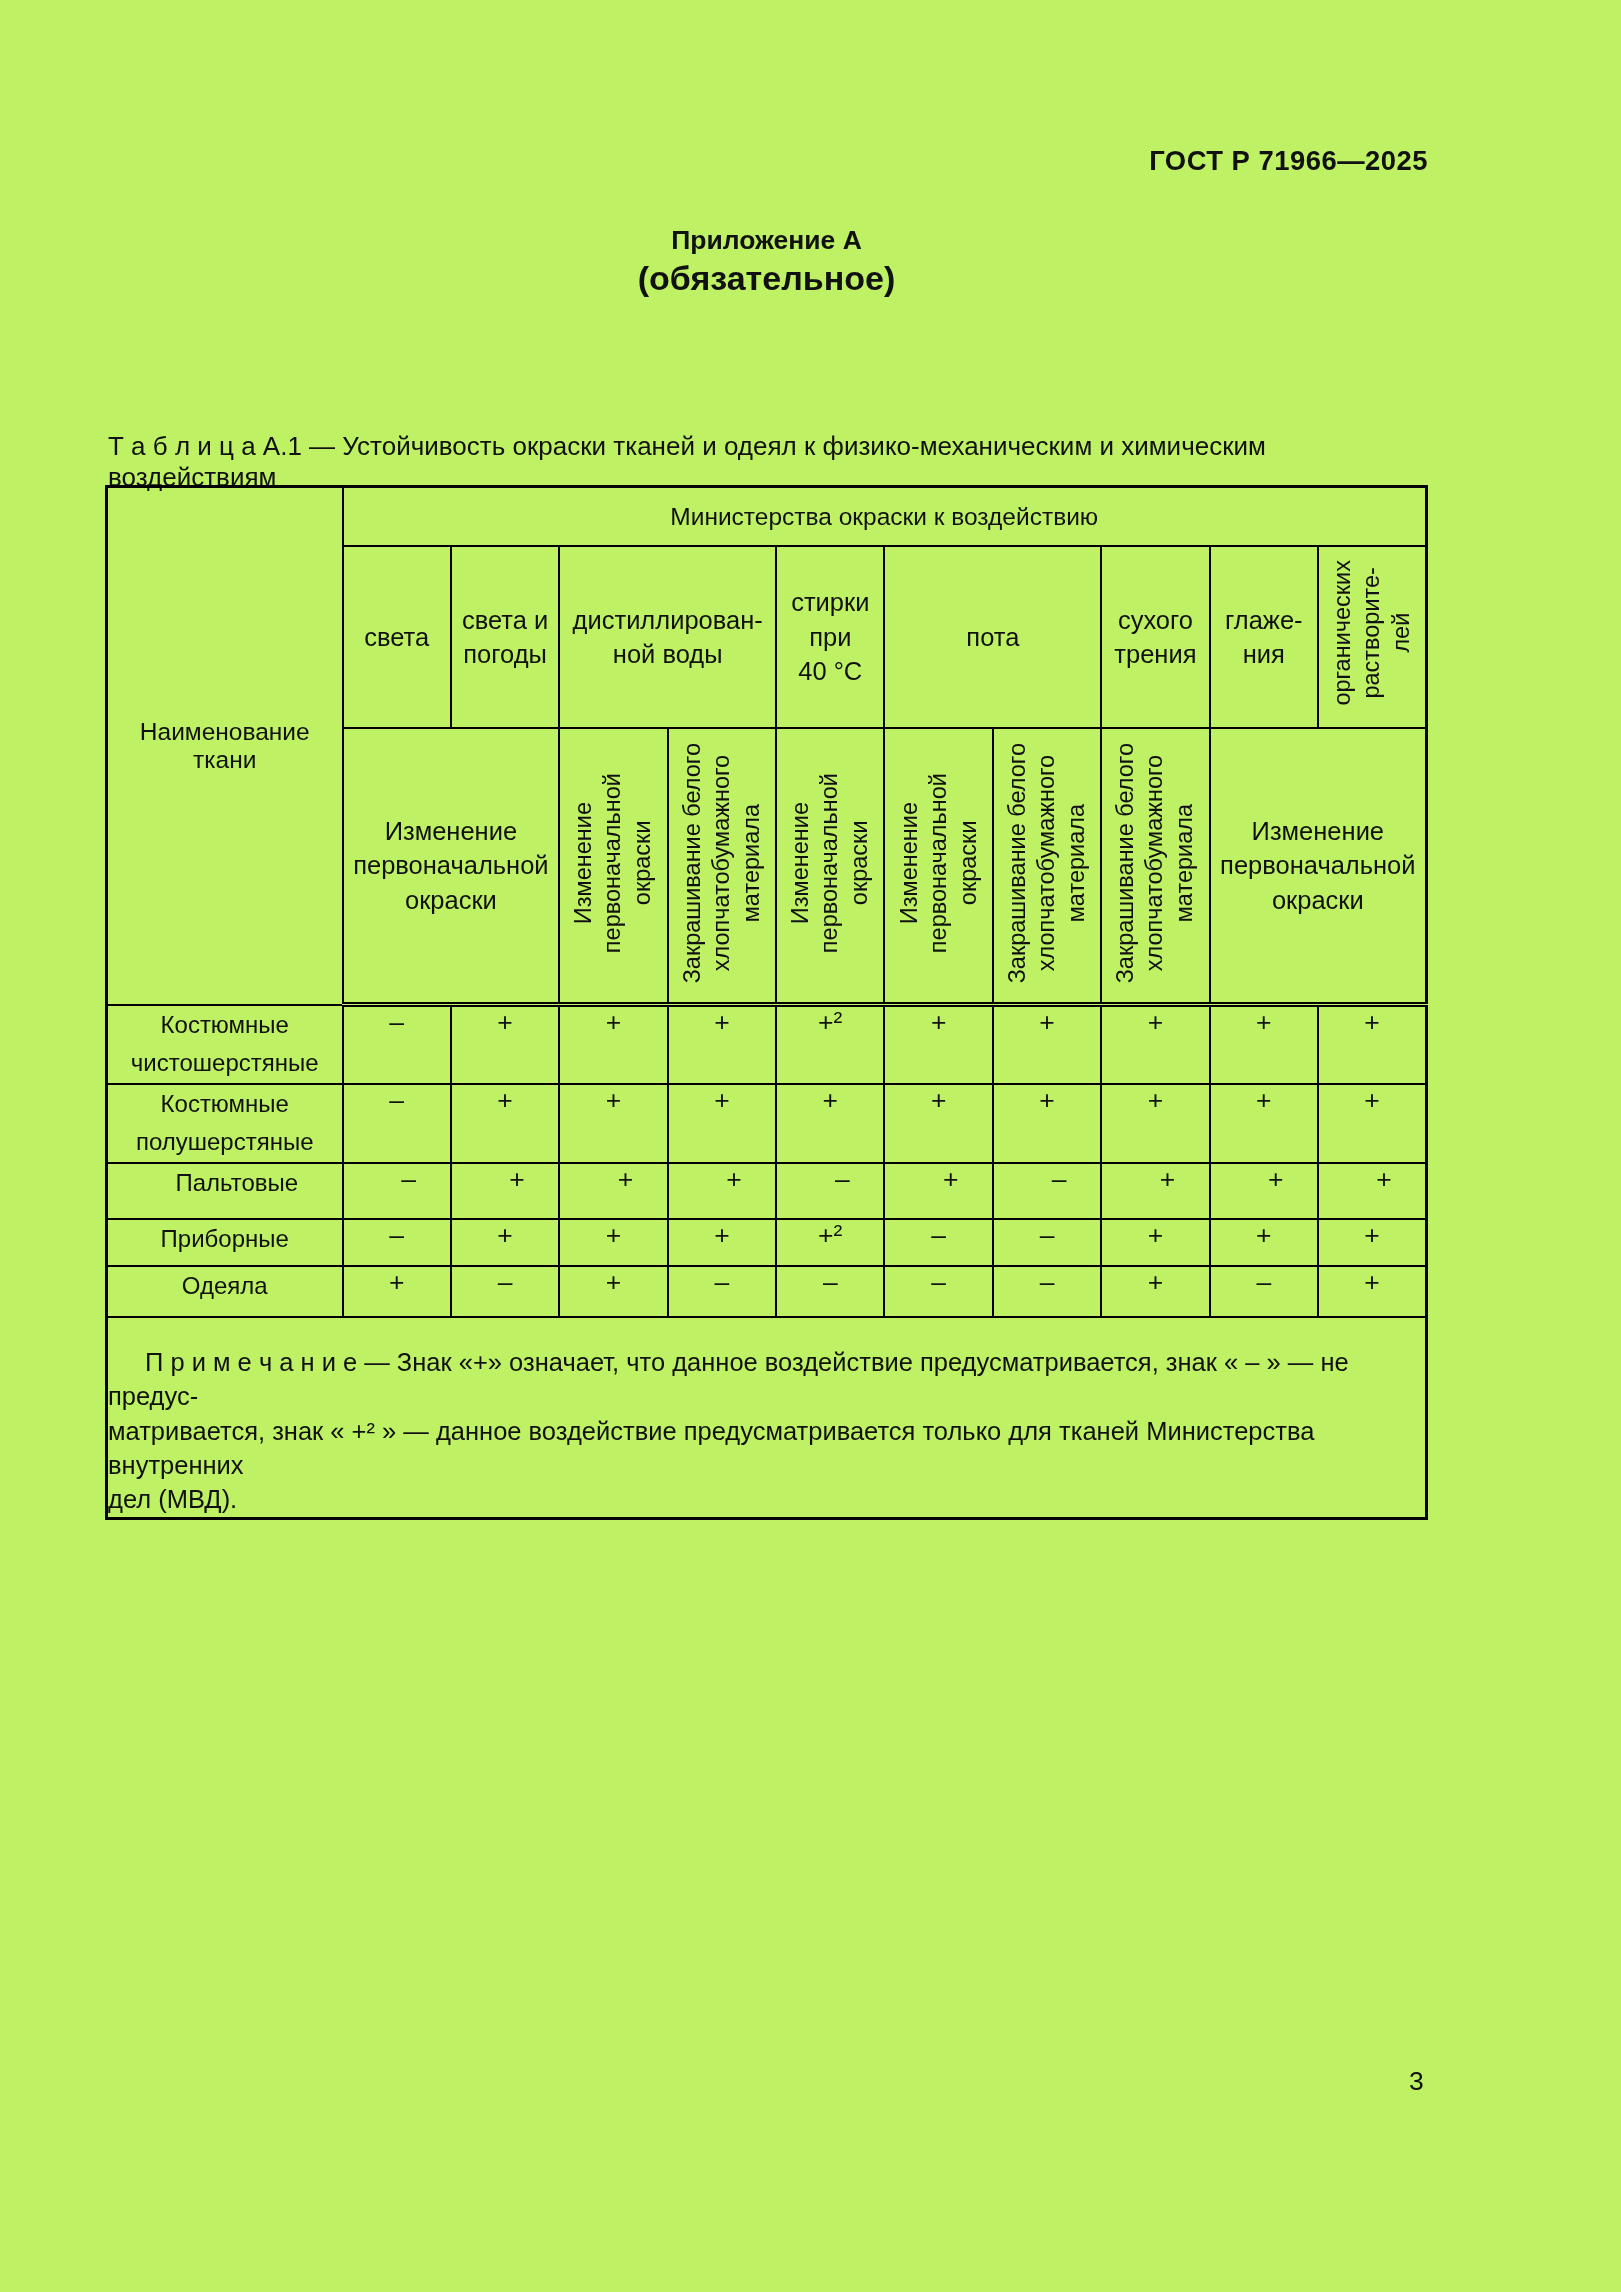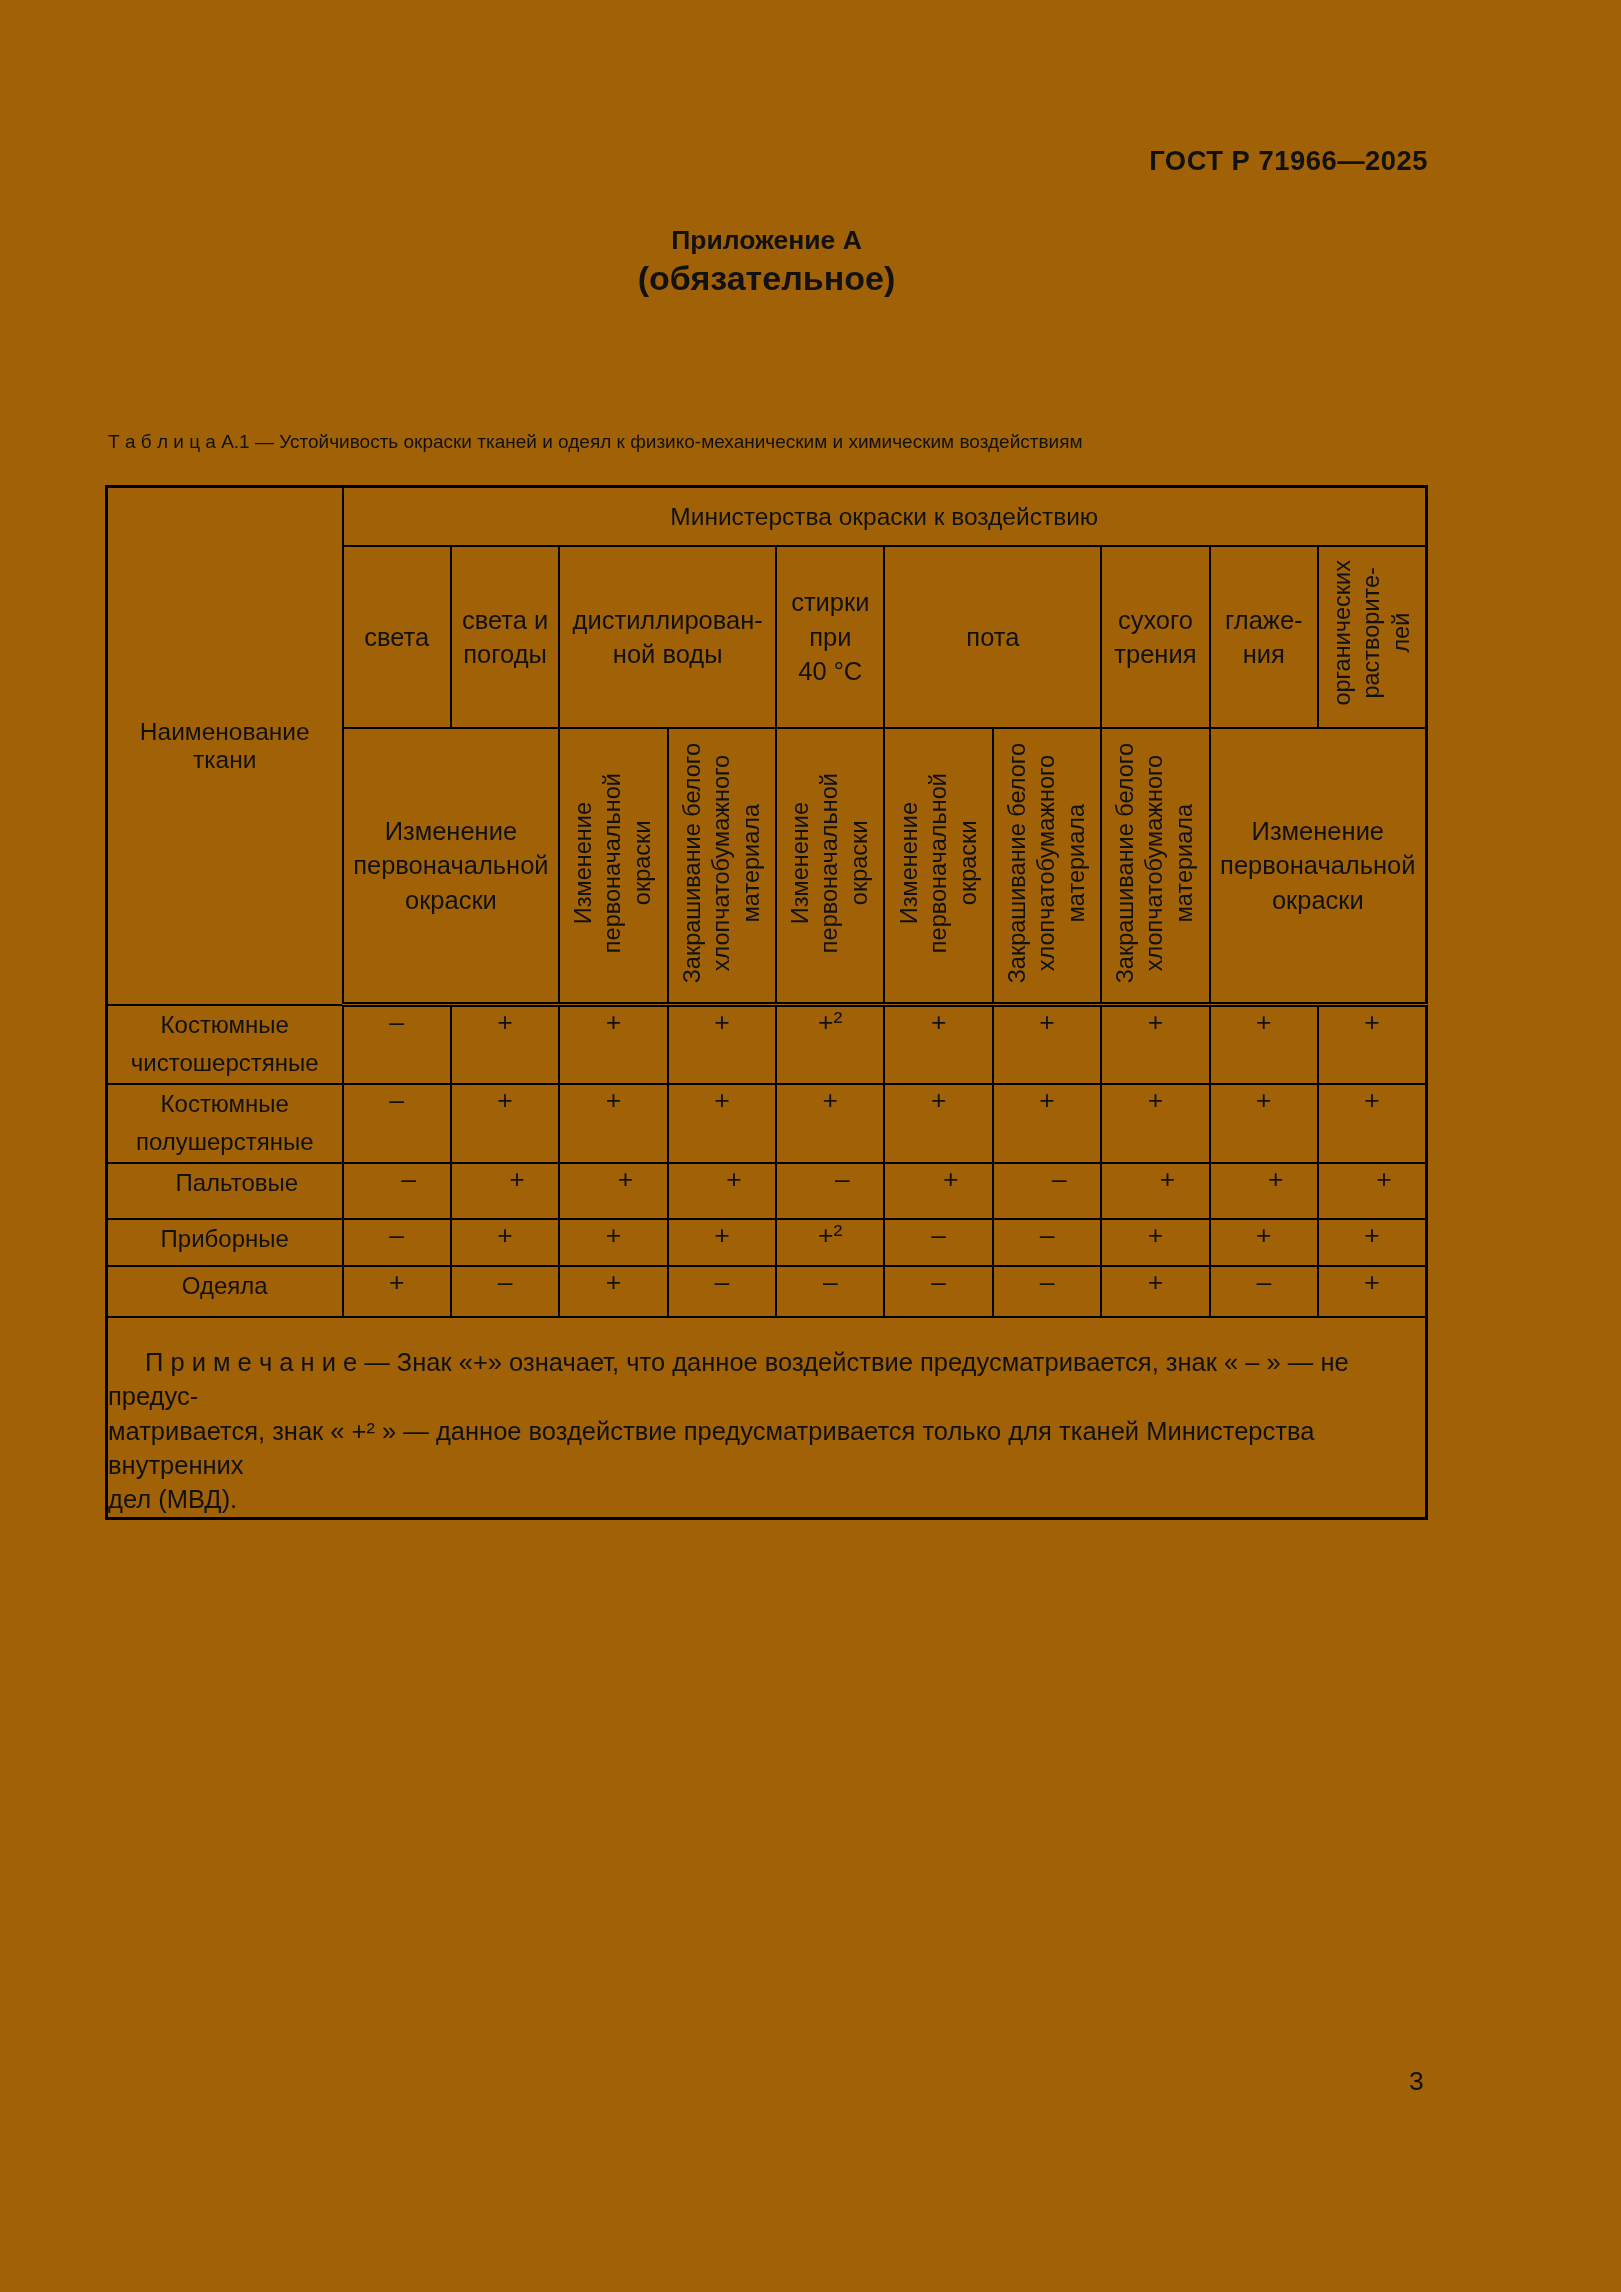--- a/index.html
+++ b/index.html
@@ -3,42 +3,42 @@
 <meta charset="utf-8">
 <style>
   html,body{margin:0;padding:0;}
   body{
     width:1621px;height:2293px;
     background:#ffffff;
     font-family:"Liberation Sans","DejaVu Sans",sans-serif;
     color:#111;
     position:relative;
   }
-  .page{position:absolute;inset:0;background:#a16207;}
+  .page{position:absolute;inset:0;background:#bef264;}
   .pre{white-space:pre-line;}
 
   .doc-number{
     position:absolute;top:145px;right:193px;
     font-size:27.4px;font-weight:bold;letter-spacing:0.5px;
   }
   .appendix-label{
     position:absolute;top:225px;left:105px;width:1323px;
     text-align:center;font-size:26.5px;font-weight:bold;
   }
   .appendix-kind{
     position:absolute;top:259px;left:105px;width:1323px;
     text-align:center;font-size:34px;font-weight:bold;
   }
   .doc-title{
     position:absolute;top:323px;left:105px;width:1323px;
     text-align:center;font-size:27.4px;font-weight:bold;line-height:1.45;
   }
   .table-caption{
     position:absolute;top:431px;left:108px;width:1323px;
-    font-size:19px;
+    font-size:26px;
   }
   .page-number{
     position:absolute;top:2066px;left:1409px;
     font-size:26.5px;
   }
 
   table.gost{
     position:absolute;top:485px;left:105px;
     width:1323px;
     border-collapse:collapse;

